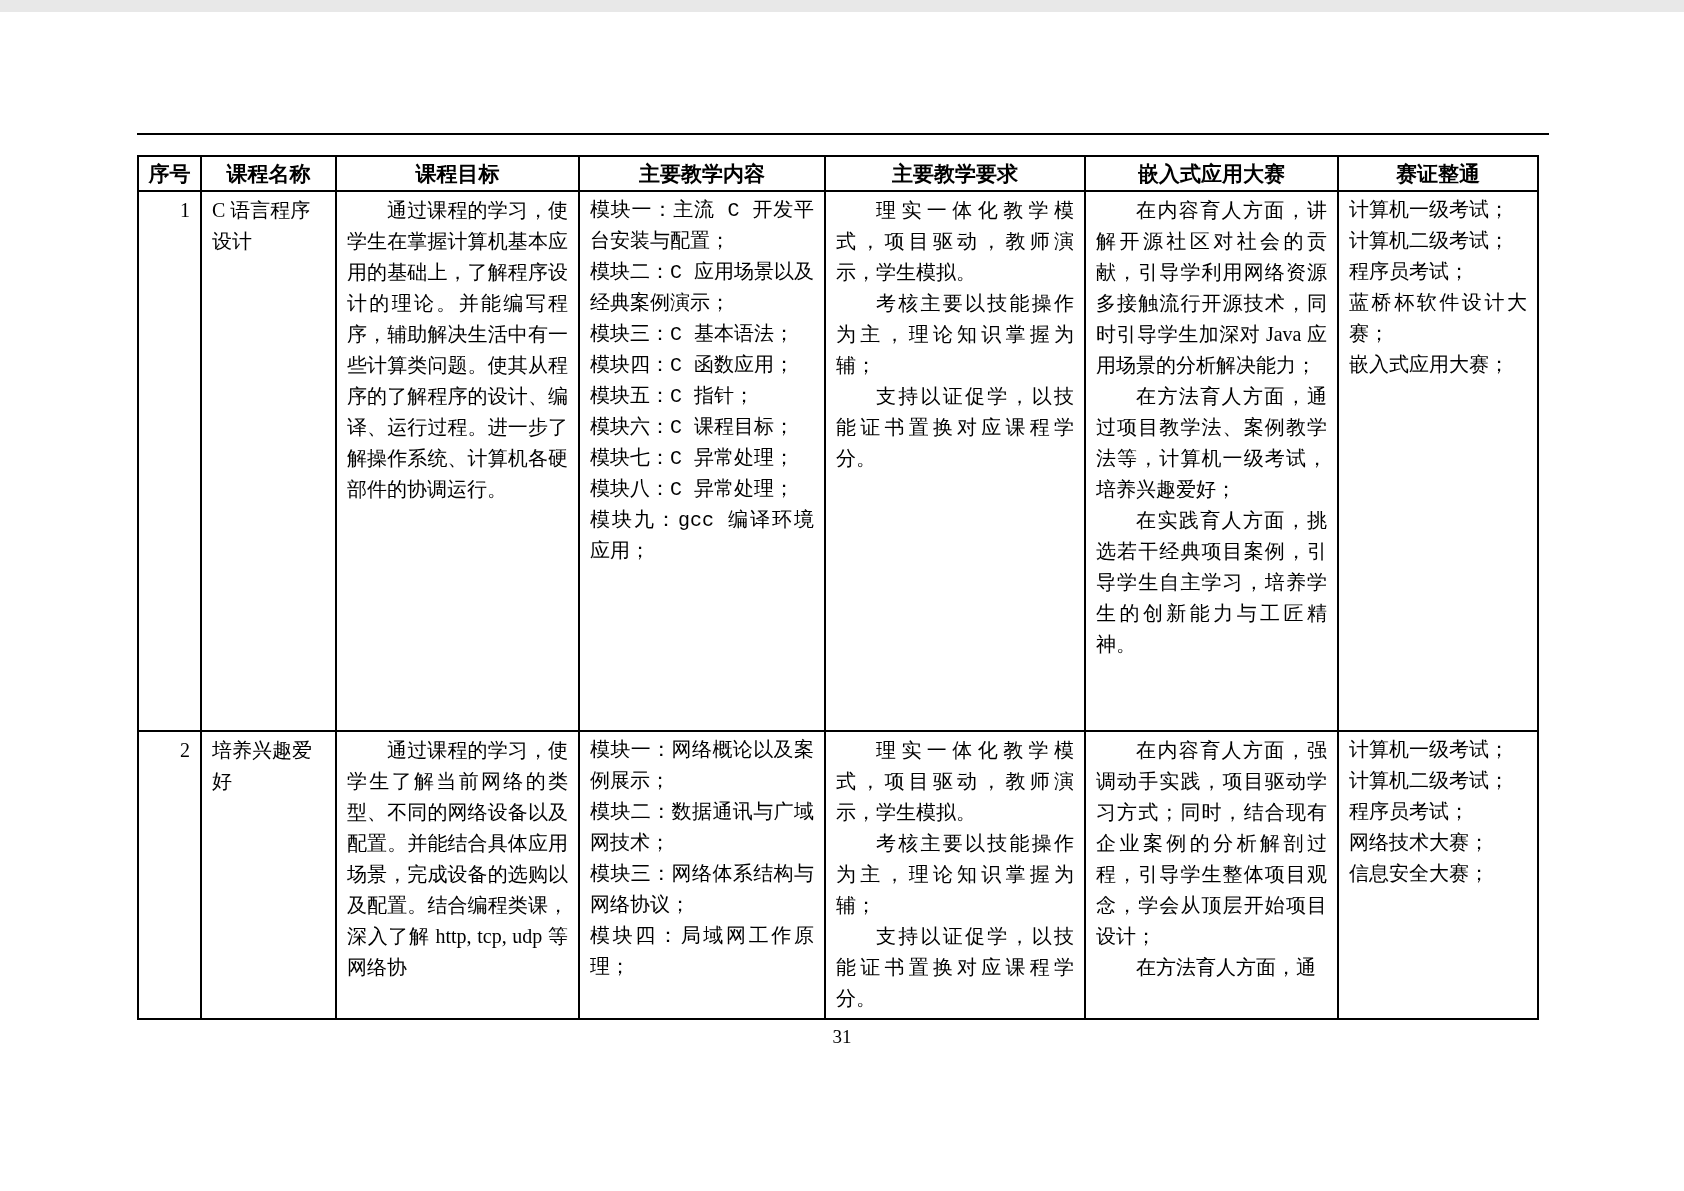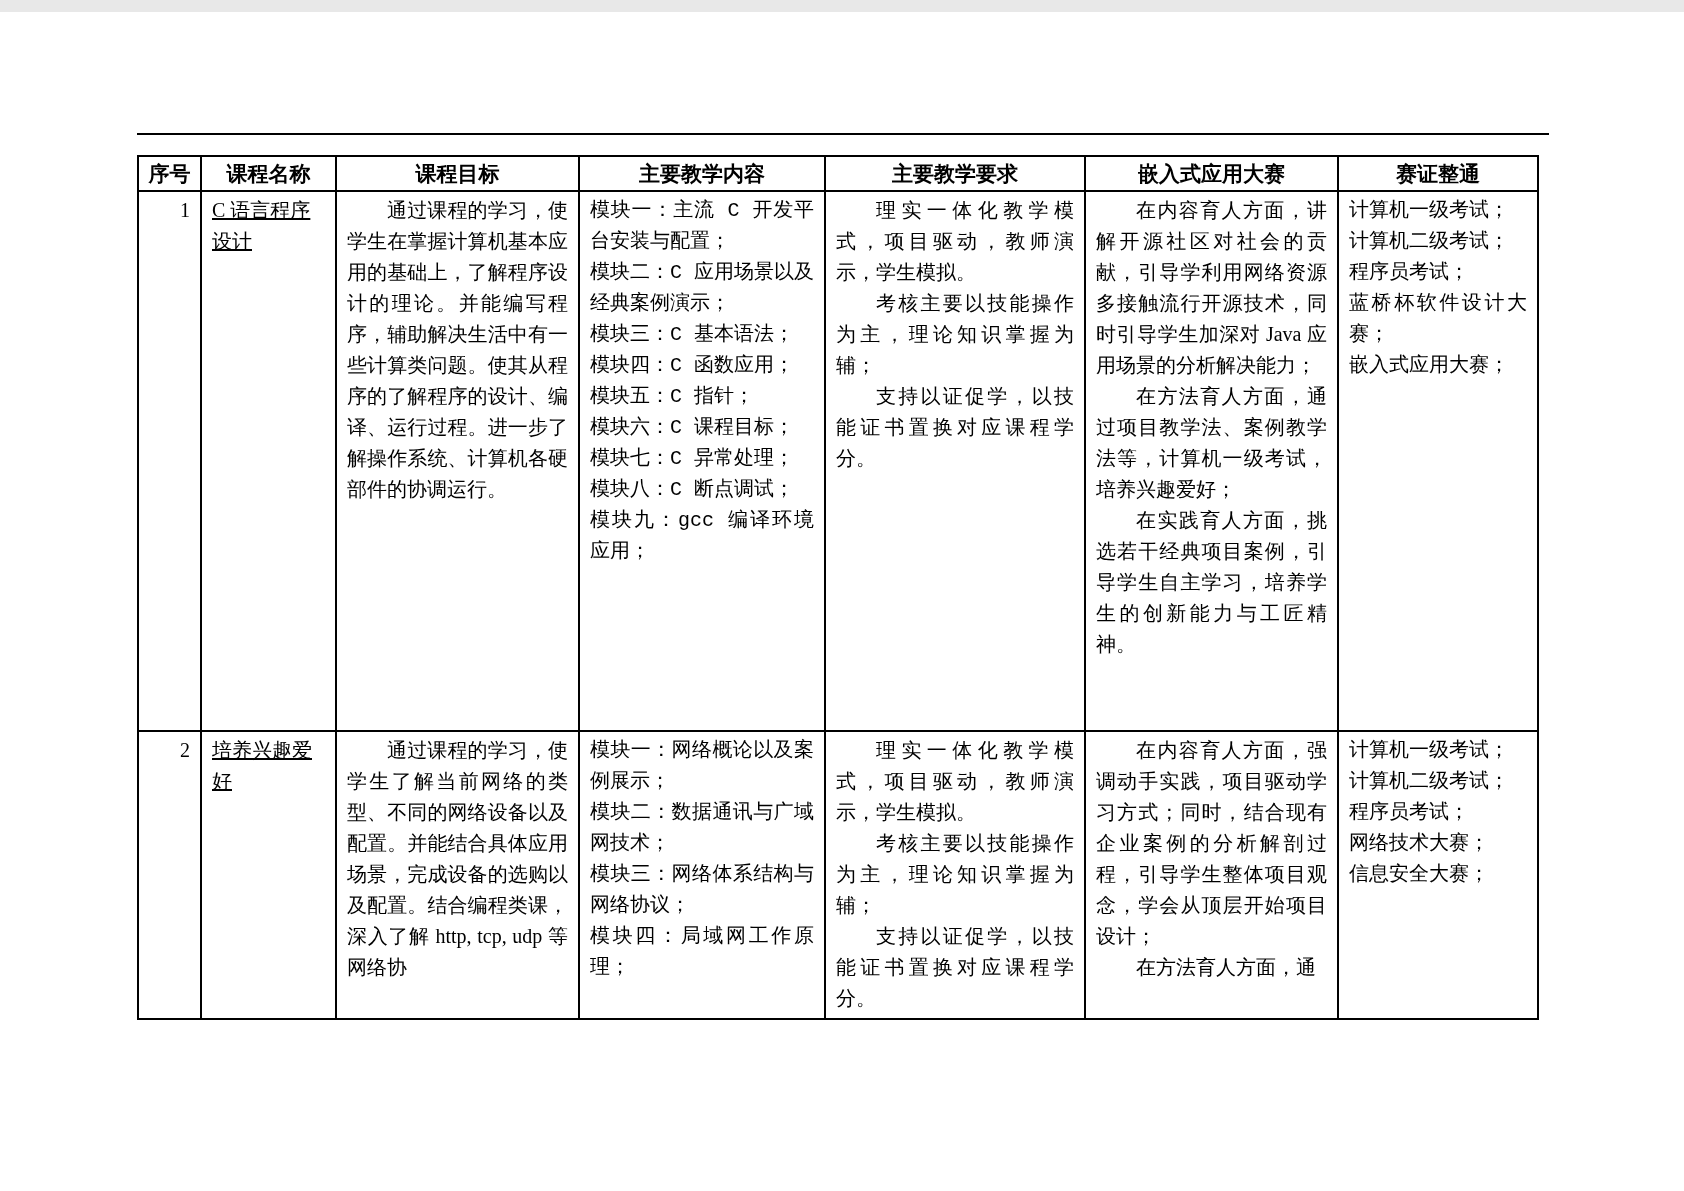--- a/index.html
+++ b/index.html
@@ -54,21 +54,21 @@
   }
   p { margin: 0; }
   p.para {
     text-indent: 2em;
     text-align: justify;
   }
   p.item {
     text-align: justify;
     font-family: Liberation Mono, monospace;
   }
-  td.cell-course-name { text-align: left; text-decoration: underline; }
+  td.cell-course-name { text-align: left; }
   .page-footer {
     position: absolute;
     left: 0;
     top: 1014px;
     width: 100%;
     text-align: center;
     font-size: 19px;
     font-family: "Liberation Serif", "DejaVu Serif", serif;
   }
 </style>
@@ -108,21 +108,21 @@
           <p class="para">通过课程的学习，使学生在掌握计算机基本应用的基础上，了解程序设计的理论。并能编写程序，辅助解决生活中有一些计算类问题。使其从程序的了解程序的设计、编译、运行过程。进一步了解操作系统、计算机各硬部件的协调运行。</p>
         </td>
         <td>
           <p class="item">模块一：主流 C 开发平台安装与配置；</p>
           <p class="item">模块二：C 应用场景以及经典案例演示；</p>
           <p class="item">模块三：C 基本语法；</p>
           <p class="item">模块四：C 函数应用；</p>
           <p class="item">模块五：C 指针；</p>
           <p class="item">模块六：C 课程目标；</p>
           <p class="item">模块七：C 异常处理；</p>
-          <p class="item">模块八：C 断点调试；</p>
+          <p class="item">模块八：C 异常处理；</p>
           <p class="item">模块九：gcc 编译环境应用；</p>
         </td>
         <td>
           <p class="para">理实一体化教学模式，项目驱动，教师演示，学生模拟。</p>
           <p class="para">考核主要以技能操作为主，理论知识掌握为辅；</p>
           <p class="para">支持以证促学，以技能证书置换对应课程学分。</p>
         </td>
         <td>
           <p class="para">在内容育人方面，讲解开源社区对社会的贡献，引导学利用网络资源多接触流行开源技术，同时引导学生加深对 Java 应用场景的分析解决能力；</p>
           <p class="para">在方法育人方面，通过项目教学法、案例教学法等，计算机一级考试，培养兴趣爱好；</p>
@@ -161,14 +161,15 @@
           <p class="item">计算机一级考试；</p>
           <p class="item">计算机二级考试；</p>
           <p class="item">程序员考试；</p>
           <p class="item">网络技术大赛；</p>
           <p class="item">信息安全大赛；</p>
         </td>
       </tr>
     </tbody>
   </table>
 
+  <div class="page-footer">31</div>
 
 </div>
 
 </body></html>

